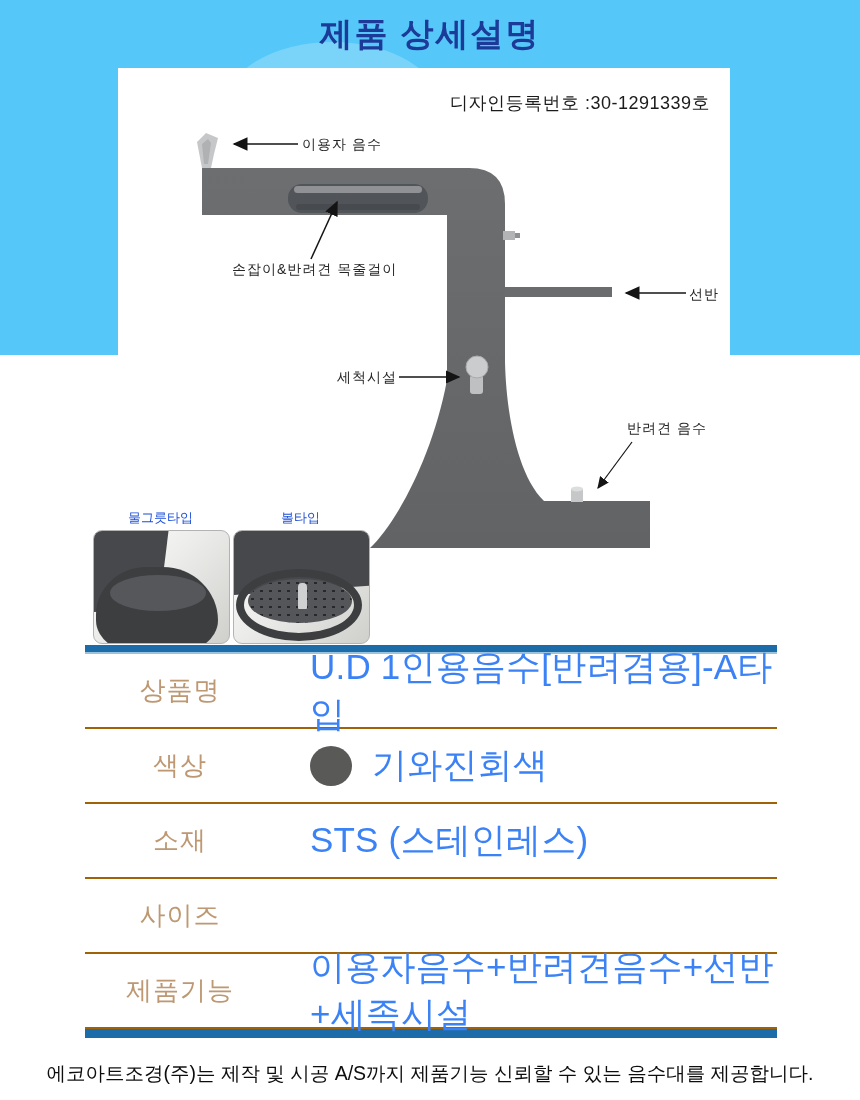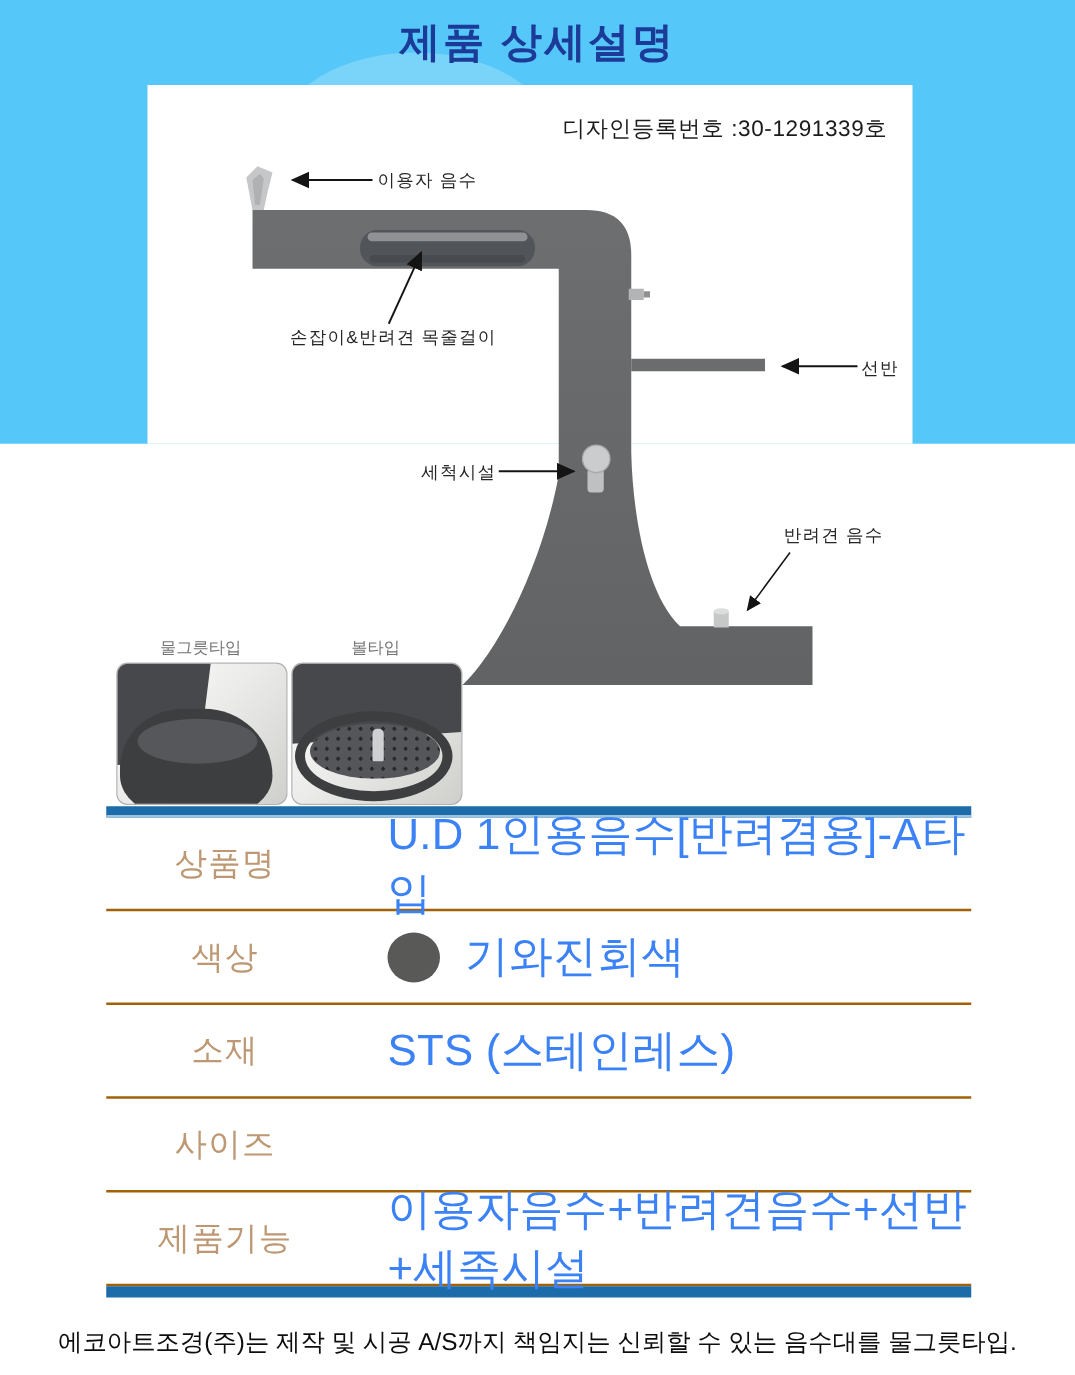--- a/index.html
+++ b/index.html
@@ -17,21 +17,21 @@
   .design-no{position:absolute;top:77px;right:150px;font-size:18px;color:#1b1b1b;letter-spacing:0.5px;margin-top:14px;}
   
   .diagram-svg{position:absolute;left:180px;top:130px;width:540px;height:440px;}
   .dlabel{position:absolute;font-size:14px;color:#262626;letter-spacing:1px;white-space:nowrap;}
   .dl-user{left:302px;top:136px;}
   .dl-handle{left:232px;top:261px;}
   .dl-shelf{left:689px;top:286px;}
   .dl-wash{left:337px;top:369px;}
   .dl-pet{left:627px;top:420px;}
   
-  .thumb-label{position:absolute;top:509px;width:135px;text-align:center;font-size:13px;color:#737373;}
+  .thumb-label{position:absolute;top:509px;width:135px;text-align:center;font-size:13px;color:#1d4ed8;}
   .tl1{left:93px;} .tl2{left:233px;}
   .thumb{position:absolute;top:530px;width:135px;height:112px;border:1px solid #b3b3b3;
     border-radius:9px;overflow:hidden;
     background:linear-gradient(135deg,#ffffff 0%,#ececea 45%,#cfcfcc 100%);}
   .th1{left:93px;} .th2{left:233px;}
   .t-back{position:absolute;left:-16px;top:-8px;width:86px;height:88px;background:#46484b;
     transform:skewX(-10deg) rotate(-3deg);}
   .t-bowl{position:absolute;left:2px;top:36px;width:122px;height:88px;background:#3c3e40;
     border-radius:48% 52% 46% 46% / 62% 70% 45% 45%;}
   .t-cavity{position:absolute;left:16px;top:44px;width:96px;height:36px;background:#55575a;
@@ -164,15 +164,15 @@
     <div class="spec-row">
       <div class="spec-label">제품기능</div>
       <div class="spec-value">
         <span>이용자음수+반려견음수+선반+세족시설</span>
       </div>
     </div>
 
     <div class="spec-bottom"></div>
   </div>
 
-  <div class="footer-note">에코아트조경(주)는 제작 및 시공 A/S까지 책임지는 신뢰할 수 있는 음수대를 물그릇타입.</div>
+  <div class="footer-note">에코아트조경(주)는 제작 및 시공 A/S까지 제품기능 신뢰할 수 있는 음수대를 제공합니다.</div>
 
 </div>
 
 </body></html>

